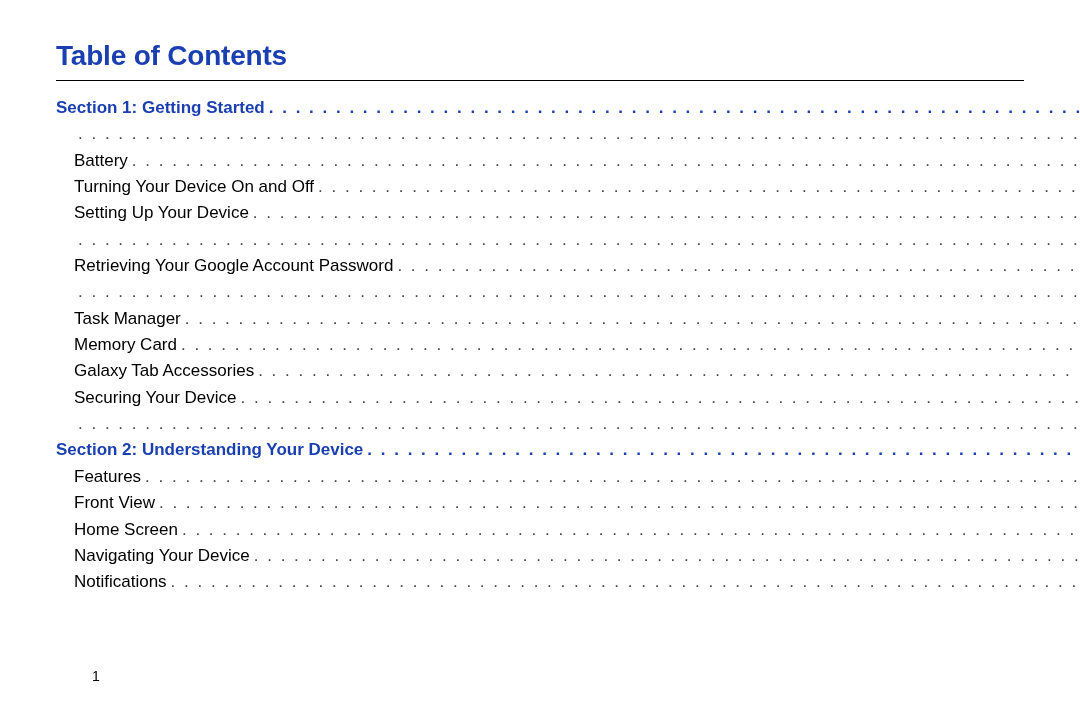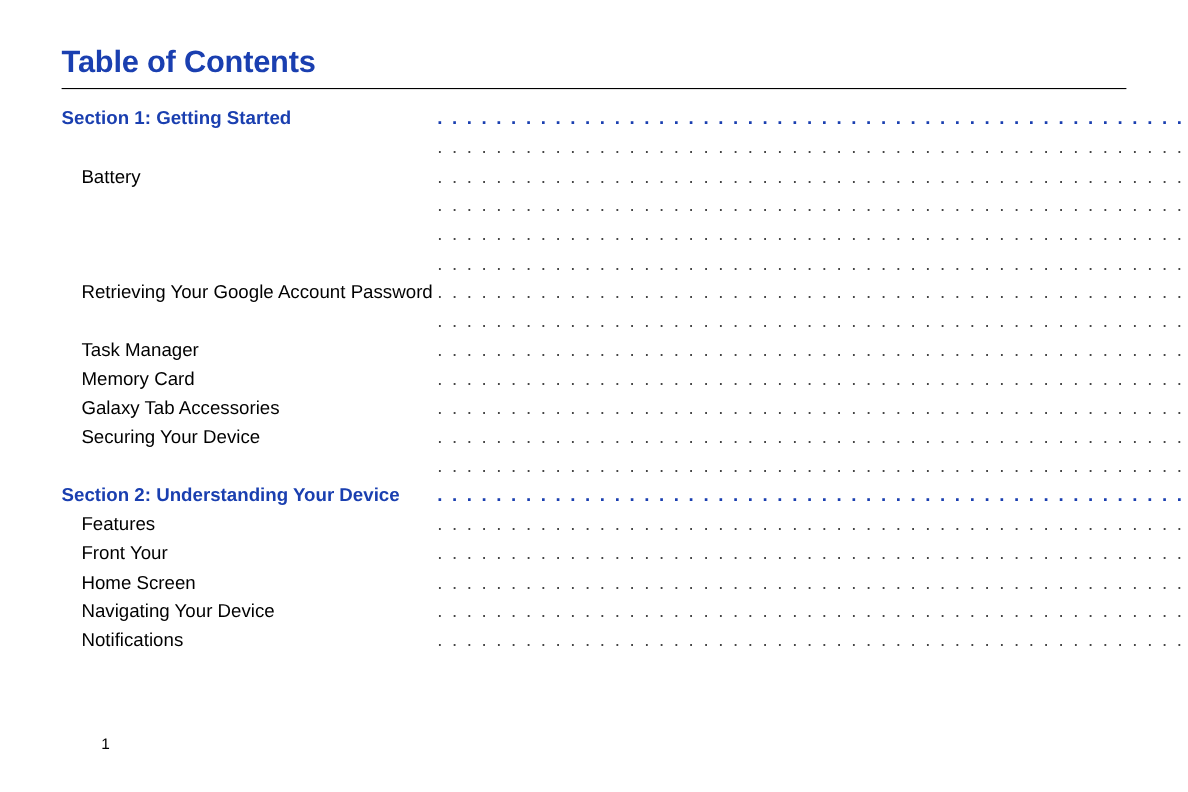--- a/index.html
+++ b/index.html
@@ -7,21 +7,21 @@
     .page { padding: 40px 56px 20px 56px; }
     .toc-title {
       font-weight: 800;
       font-size: 28px;
       color: #1a3fb0;
       letter-spacing: -0.2px;
       padding-bottom: 8px;
       border-bottom: 1.5px solid #000;
       margin-bottom: 14px;
     }
-    .cols { display: flex; gap: 56px; text-align: right; }
+    .cols { display: flex; gap: 56px; }
     .col { flex: 1; }
 
     .row {
       display: flex;
       align-items: baseline;
       line-height: 1.55;
       white-space: nowrap;
     }
     .row .label { flex: 0 0 auto; }
     .row .dots {
@@ -66,23 +66,25 @@
             <span class="dots"></span>
           </div>
           <div class="row item">
             <span class="dots"></span>
           </div>
           <div class="row item">
             <span class="label">Battery</span>
             <span class="dots"></span>
           </div>
           <div class="row item">
+            <span class="label">Turning Your Device On and Off</span>
             <span class="dots"></span>
           </div>
           <div class="row item">
+            <span class="label">Setting Up Your Device</span>
             <span class="dots"></span>
           </div>
           <div class="row item">
             <span class="dots"></span>
           </div>
           <div class="row item">
             <span class="label">Retrieving Your Google Account Password</span>
             <span class="dots"></span>
           </div>
           <div class="row item">
@@ -109,21 +111,21 @@
           </div>
           <div class="row section">
             <span class="label">Section 2:  Understanding Your Device</span>
             <span class="dots"></span>
           </div>
           <div class="row item">
             <span class="label">Features</span>
             <span class="dots"></span>
           </div>
           <div class="row item">
-            <span class="label">Front Your</span>
+            <span class="label">Front View</span>
             <span class="dots"></span>
           </div>
           <div class="row item">
             <span class="label">Home Screen</span>
             <span class="dots"></span>
           </div>
           <div class="row item">
             <span class="label">Navigating Your Device</span>
             <span class="dots"></span>
           </div>

